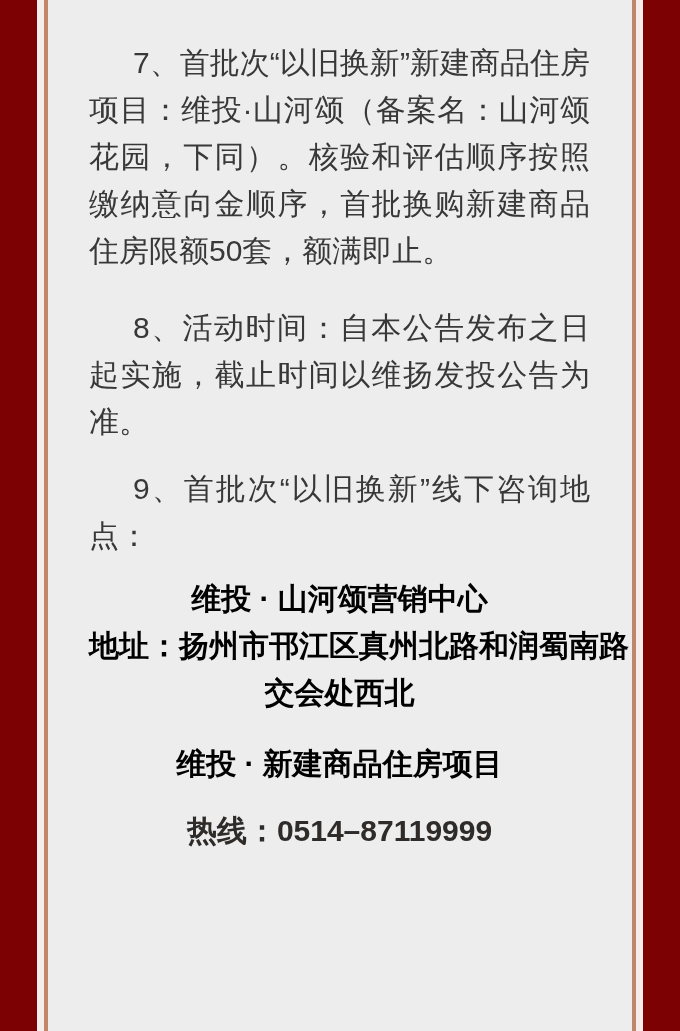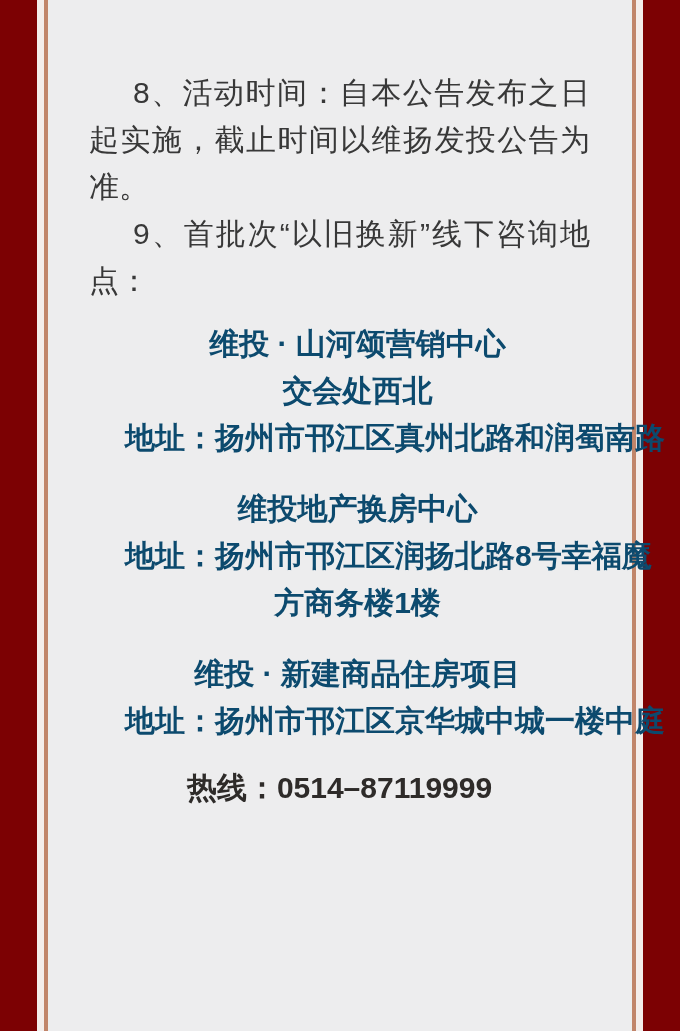--- a/index.html
+++ b/index.html
@@ -56,27 +56,26 @@
     line-height: 47px;
     color: #383838;
   }
   .para {
     margin: 0;
     text-align: justify;
     text-indent: 44px;
     letter-spacing: 0;
   }
   .para.p8 { margin-top: 30px; }
-  .para.p9 { }
+  .para.p9 { margin-top: 20px; }
 
   .loc {
     text-align: center;
     font-weight: bold;
-    color: #0c4a6e;
-    margin-left: 36px;
+    color: #000000;
   }
   .loc.first  { margin-top: 16px; }
   .loc.later  { margin-top: 24px; }
   .loc-name, .loc-addr {
     white-space: nowrap;
   }
   .hotline {
     margin-top: 20px;
     text-align: center;
     font-weight: bold;
@@ -92,38 +91,33 @@
   <div class="band left"></div>
   <div class="strip left"></div>
   <div class="thinline left"></div>
 
   <div class="band right"></div>
   <div class="strip right"></div>
   <div class="thinline right"></div>
 
   <div class="content">
 
+    <p class="para p7">7、首批次“以旧换新”新建商品住房项目：维投·山河颂（备案名：山河颂花园，下同）。核验和评估顺序按照缴纳意向金顺序，首批换购新建商品住房限额50套，额满即止。</p>
 
     <p class="para p8">8、活动时间：自本公告发布之日起实施，截止时间以维扬发投公告为准。</p>
 
     <p class="para p9">9、首批次“以旧换新”线下咨询地点：</p>
 
     <section class="loc first">
       <div class="loc-name">维投 · 山河颂营销中心</div>
+      <div class="loc-addr">地址：扬州市邗江区真州北路和润蜀南路</div>
       <div class="loc-addr">交会处西北</div>
-      <div class="loc-addr">地址：扬州市邗江区真州北路和润蜀南路</div>
     </section>
 
-    <section class="loc later">
-      <div class="loc-name">维投地产换房中心</div>
-      <div class="loc-addr">地址：扬州市邗江区润扬北路8号幸福魔</div>
-      <div class="loc-addr">方商务楼1楼</div>
-    </section>
 
     <section class="loc later">
       <div class="loc-name">维投 · 新建商品住房项目</div>
-      <div class="loc-addr">地址：扬州市邗江区京华城中城一楼中庭</div>
     </section>
 
     <div class="hotline"><span>热线：</span><span>0514–87119999</span></div>
 
   </div>
 </div>
 
 </body></html>

